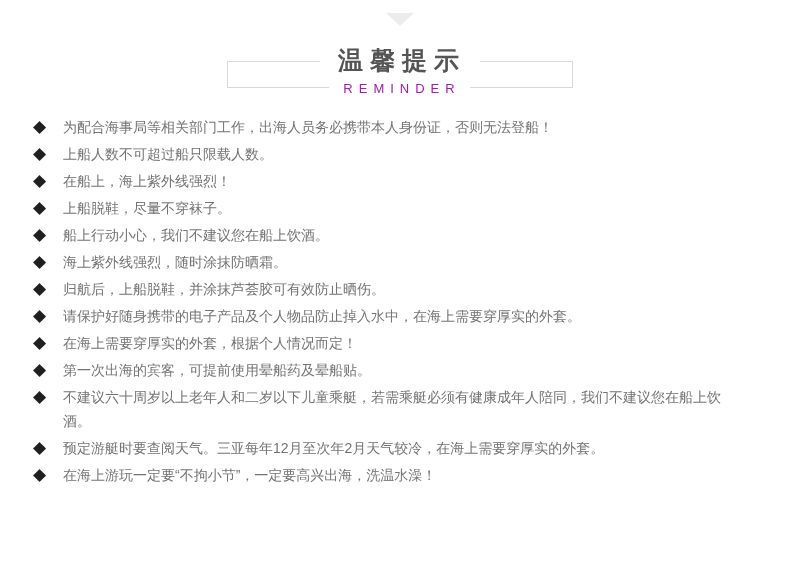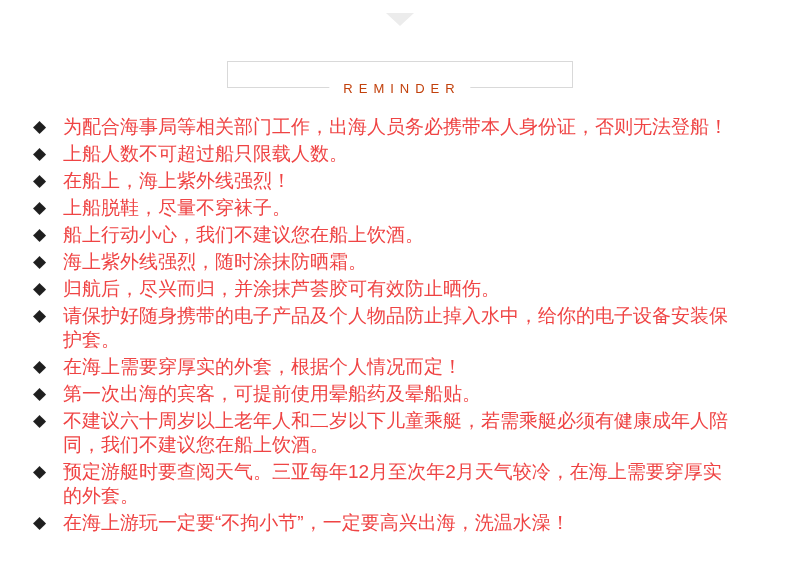--- a/index.html
+++ b/index.html
@@ -45,21 +45,21 @@
     line-height: 27px;
   }
   .header-subtitle {
     position: absolute;
     bottom: -1px; left: 50%;
     transform: translate(-50%, 50%);
     background: #ffffff;
     padding: 0 10px 0 14px;
     font-size: 13px;
     letter-spacing: 6px;
-    color: #c2410c;
+    color: #a21caf;
     white-space: nowrap;
     line-height: 15px;
   }
 
   
   .reminder-list {
     position: absolute;
     top: 115px; left: 33px;
     width: 702px;
     margin: 0; padding: 0;
@@ -73,33 +73,34 @@
   .bullet {
     flex: 0 0 30px;
     width: 30px;
     font-size: 17px;
     line-height: 24px;
     color: #1f1f1f;
   }
   .txt {
     flex: 0 0 672px;
     width: 672px;
-    font-size: 19px;
+    font-size: 14px;
     line-height: 24px;
-    color: #ef4444;
+    color: #737373;
     word-break: break-all;
     overflow-wrap: break-word;
   }
 </style>
 </head>
 <body>
 
 <div class="top-triangle"></div>
 
 <div class="header-frame">
+  <div class="header-title">温馨提示</div>
   <div class="header-subtitle">REMINDER</div>
 </div>
 
 <ul class="reminder-list">
   <li>
     <span class="bullet">◆</span>
     <span class="txt">为配合海事局等相关部门工作，出海人员务必携带本人身份证，否则无法登船！</span>
   </li>
 
   <li>
@@ -122,26 +123,26 @@
     <span class="txt">船上行动小心，我们不建议您在船上饮酒。</span>
   </li>
 
   <li>
     <span class="bullet">◆</span>
     <span class="txt">海上紫外线强烈，随时涂抹防晒霜。</span>
   </li>
 
   <li>
     <span class="bullet">◆</span>
-    <span class="txt">归航后，尽兴而归，并涂抹芦荟胶可有效防止晒伤。</span>
+    <span class="txt">归航后，上船脱鞋，并涂抹芦荟胶可有效防止晒伤。</span>
   </li>
 
   <li>
     <span class="bullet">◆</span>
-    <span class="txt">请保护好随身携带的电子产品及个人物品防止掉入水中，给你的电子设备安装保护套。</span>
+    <span class="txt">请保护好随身携带的电子产品及个人物品防止掉入水中，在海上需要穿厚实的外套。</span>
   </li>
 
   <li>
     <span class="bullet">◆</span>
     <span class="txt">在海上需要穿厚实的外套，根据个人情况而定！</span>
   </li>
 
   <li>
     <span class="bullet">◆</span>
     <span class="txt">第一次出海的宾客，可提前使用晕船药及晕船贴。</span>

